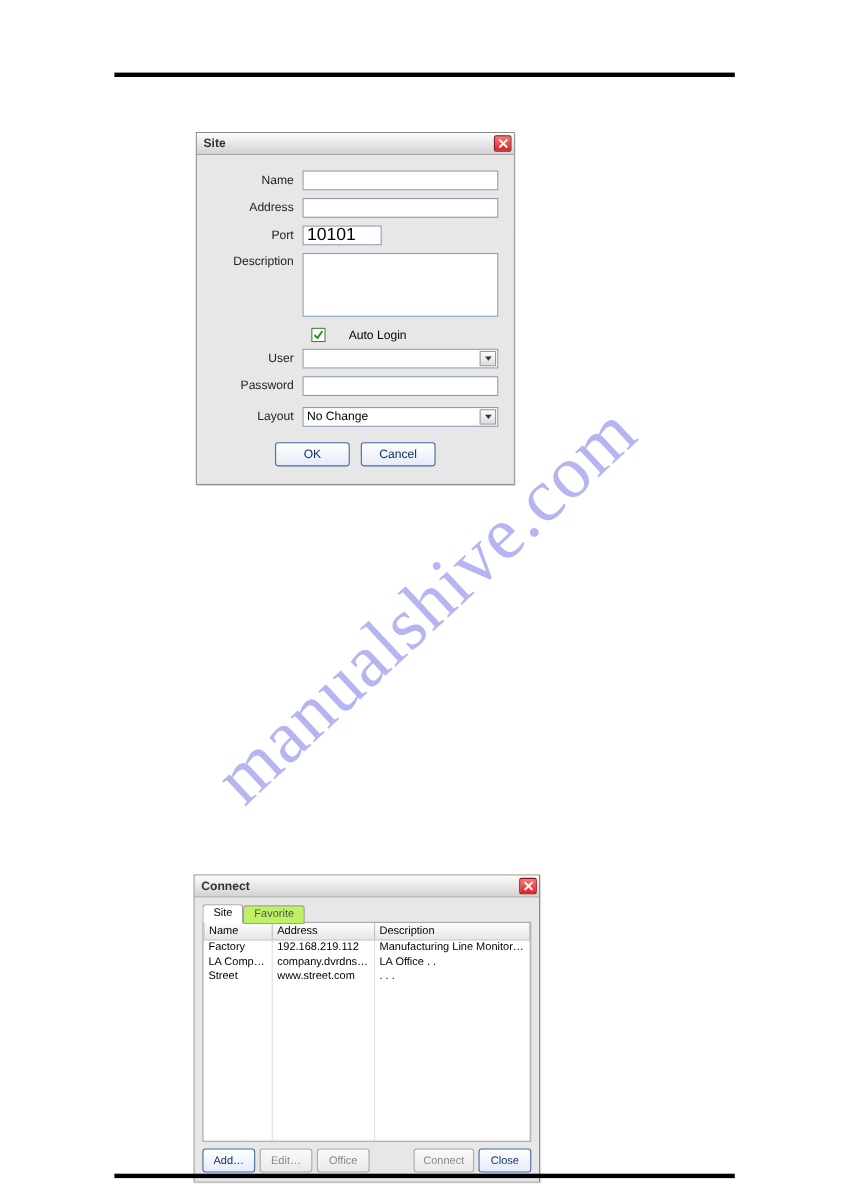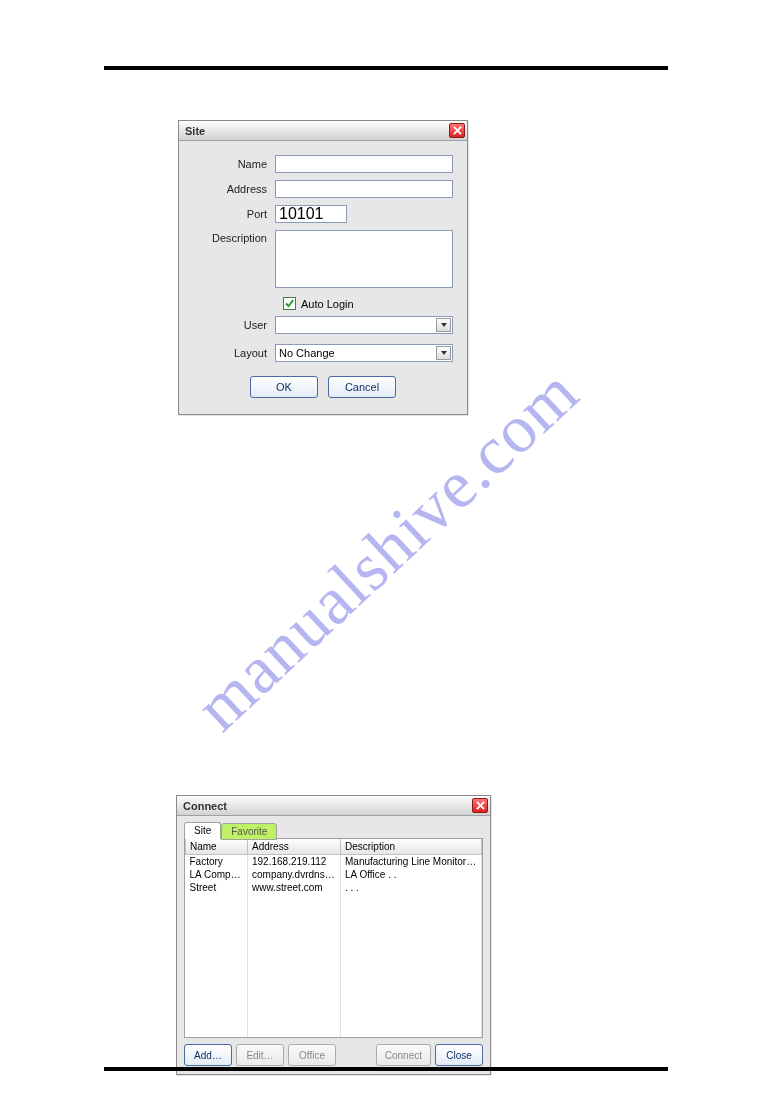--- a/index.html
+++ b/index.html
@@ -107,21 +107,21 @@
     border: 1px solid #9a9a9a;
     background: linear-gradient(#fdfdfd,#dcdcdc);
     display: flex; align-items: center; justify-content: center;
   }
   .combo .arrow::after {
     content: ""; width: 0; height: 0;
     border-left: 3px solid transparent;
     border-right: 3px solid transparent;
     border-top: 4px solid #333;
   }
-  .chkrow { margin: 4px 0 6px 90px; display: flex; align-items: center; gap: 5px; }
+  .chkrow { margin: 4px 0 6px 90px; display: flex; align-items: center; gap: 21px; }
   .chkbox {
     width: 13px; height: 13px; border: 1px solid #4a7a4a; background: #fff;
     display: flex; align-items: center; justify-content: center;
     color: #1a9a1a; font-weight: bold; font-size: 11px;
   }
   .chkbox svg { width: 9px; height: 9px; }
   .btns { display: flex; gap: 10px; justify-content: center; margin-top: 14px; }
   .xpbtn {
     min-width: 68px; height: 22px;
     border: 1px solid #4a6aa5;
@@ -235,20 +235,24 @@
       </div>
 
       <div class="row">
         <div class="lbl">User</div>
         <div class="fld">
           <div class="combo">
             <span></span>
             <div class="arrow"></div>
           </div>
         </div>
+      </div>
+      <div class="row">
+        <div class="lbl">Password</div>
+        <div class="fld"><input type="password" class="tinput" value="" style=""></div>
       </div>
 
       <div class="row" style="margin-top:10px">
         <div class="lbl">Layout</div>
         <div class="fld">
           <div class="combo">
             <span>No Change</span>
             <div class="arrow"></div>
           </div>
         </div>

